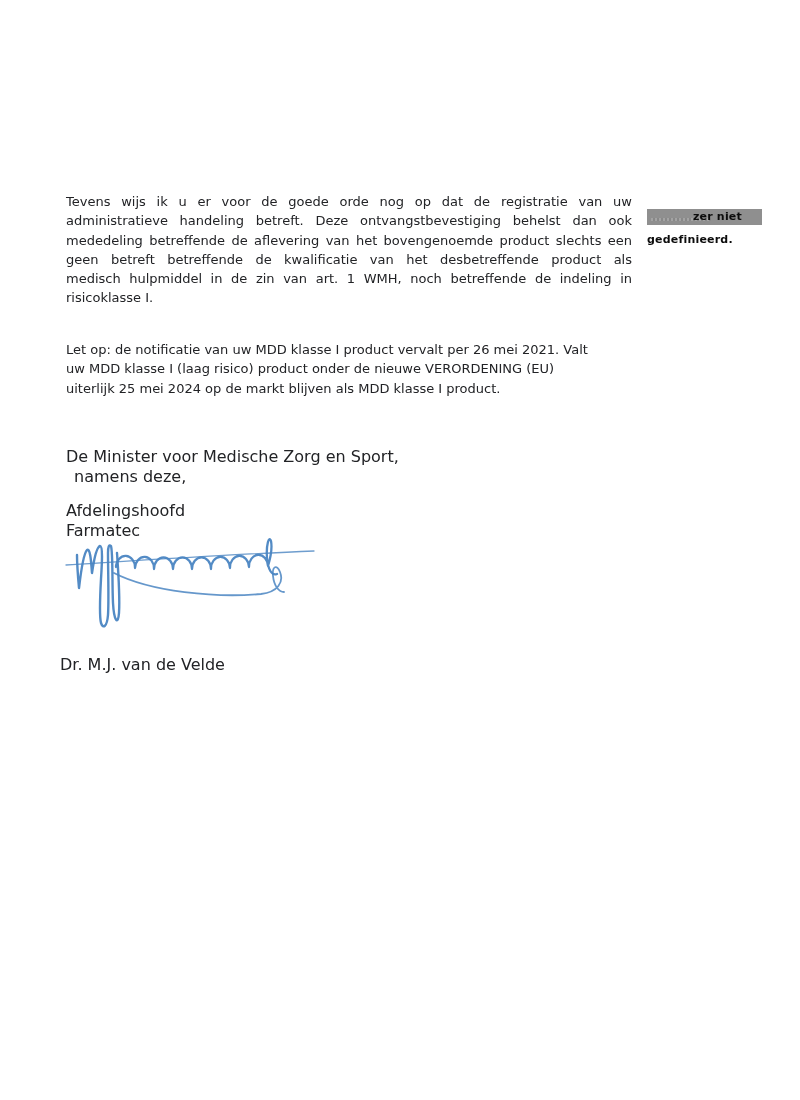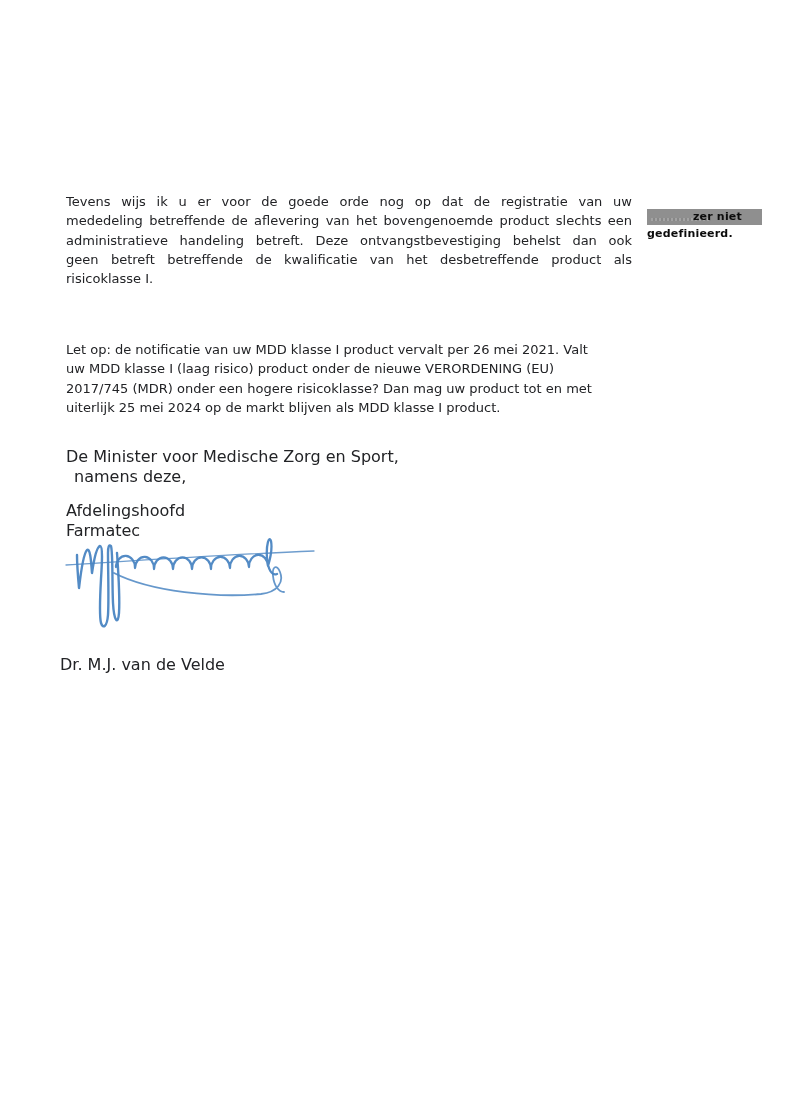--- a/index.html
+++ b/index.html
@@ -61,53 +61,53 @@
     background-size: 60px 3px;
     background-repeat: no-repeat;
     background-position: 4px 9px;
     text-align: right;
     line-height: 16px;
     padding-right: 20px;
     box-sizing: border-box;
     letter-spacing: 0.2px;
   }
   .margin-note .below-text {
-    margin-top: 2px;
+    margin-top: 8px;
     line-height: 14px;
     letter-spacing: 0.2px;
   }
 
   
   .signature-wrap {
     left: 56px; top: 531px; width: 270px; height: 106px;
   }
   .signature-wrap svg { display: block; }
 </style>
 </head>
 <body>
 
 <div class="page">
 
   <div class="abs para para1">
     <div class="line justified">Tevens wijs ik u er voor de goede orde nog op dat de registratie van uw</div>
+    <div class="line justified">administratieve handeling betreft. Deze ontvangstbevestiging behelst dan ook</div>
     <div class="line justified">mededeling betreffende de aflevering van het bovengenoemde product slechts een</div>
-    <div class="line justified">administratieve handeling betreft. Deze ontvangstbevestiging behelst dan ook</div>
     <div class="line justified">geen betreft betreffende de kwalificatie van het desbetreffende product als</div>
+    <div class="line justified">medisch hulpmiddel in de zin van art. 1 WMH, noch betreffende de indeling in</div>
     <div class="line">risicoklasse I.</div>
   </div>
 
   <div class="abs margin-note">
     <div class="highlight-bar">zer niet</div>
     <div class="below-text">gedefinieerd.</div>
   </div>
 
   <div class="abs para para2">
     <div class="line">Let op: de notificatie van uw MDD klasse I product vervalt per 26 mei 2021. Valt</div>
     <div class="line">uw MDD klasse I (laag risico) product onder de nieuwe VERORDENING (EU)</div>
-    <div class="line">2017/745 (MDR) onder een hogere risicoklasse? Dan mag uw product tot en met</div>
     <div class="line">uiterlijk 25 mei 2024 op de markt blijven als MDD klasse I product.</div>
   </div>
 
   <div class="abs single-line" style="left:66px; top:447px;">De Minister voor Medische Zorg en Sport,</div>
   <div class="abs single-line" style="left:66px; top:467px;margin-left:8px;">namens deze,</div>
 
   <div class="abs single-line" style="left:66px; top:501px;">Afdelingshoofd</div>
   <div class="abs single-line" style="left:66px; top:521px;">Farmatec</div>
 
   <div class="abs signature-wrap">

